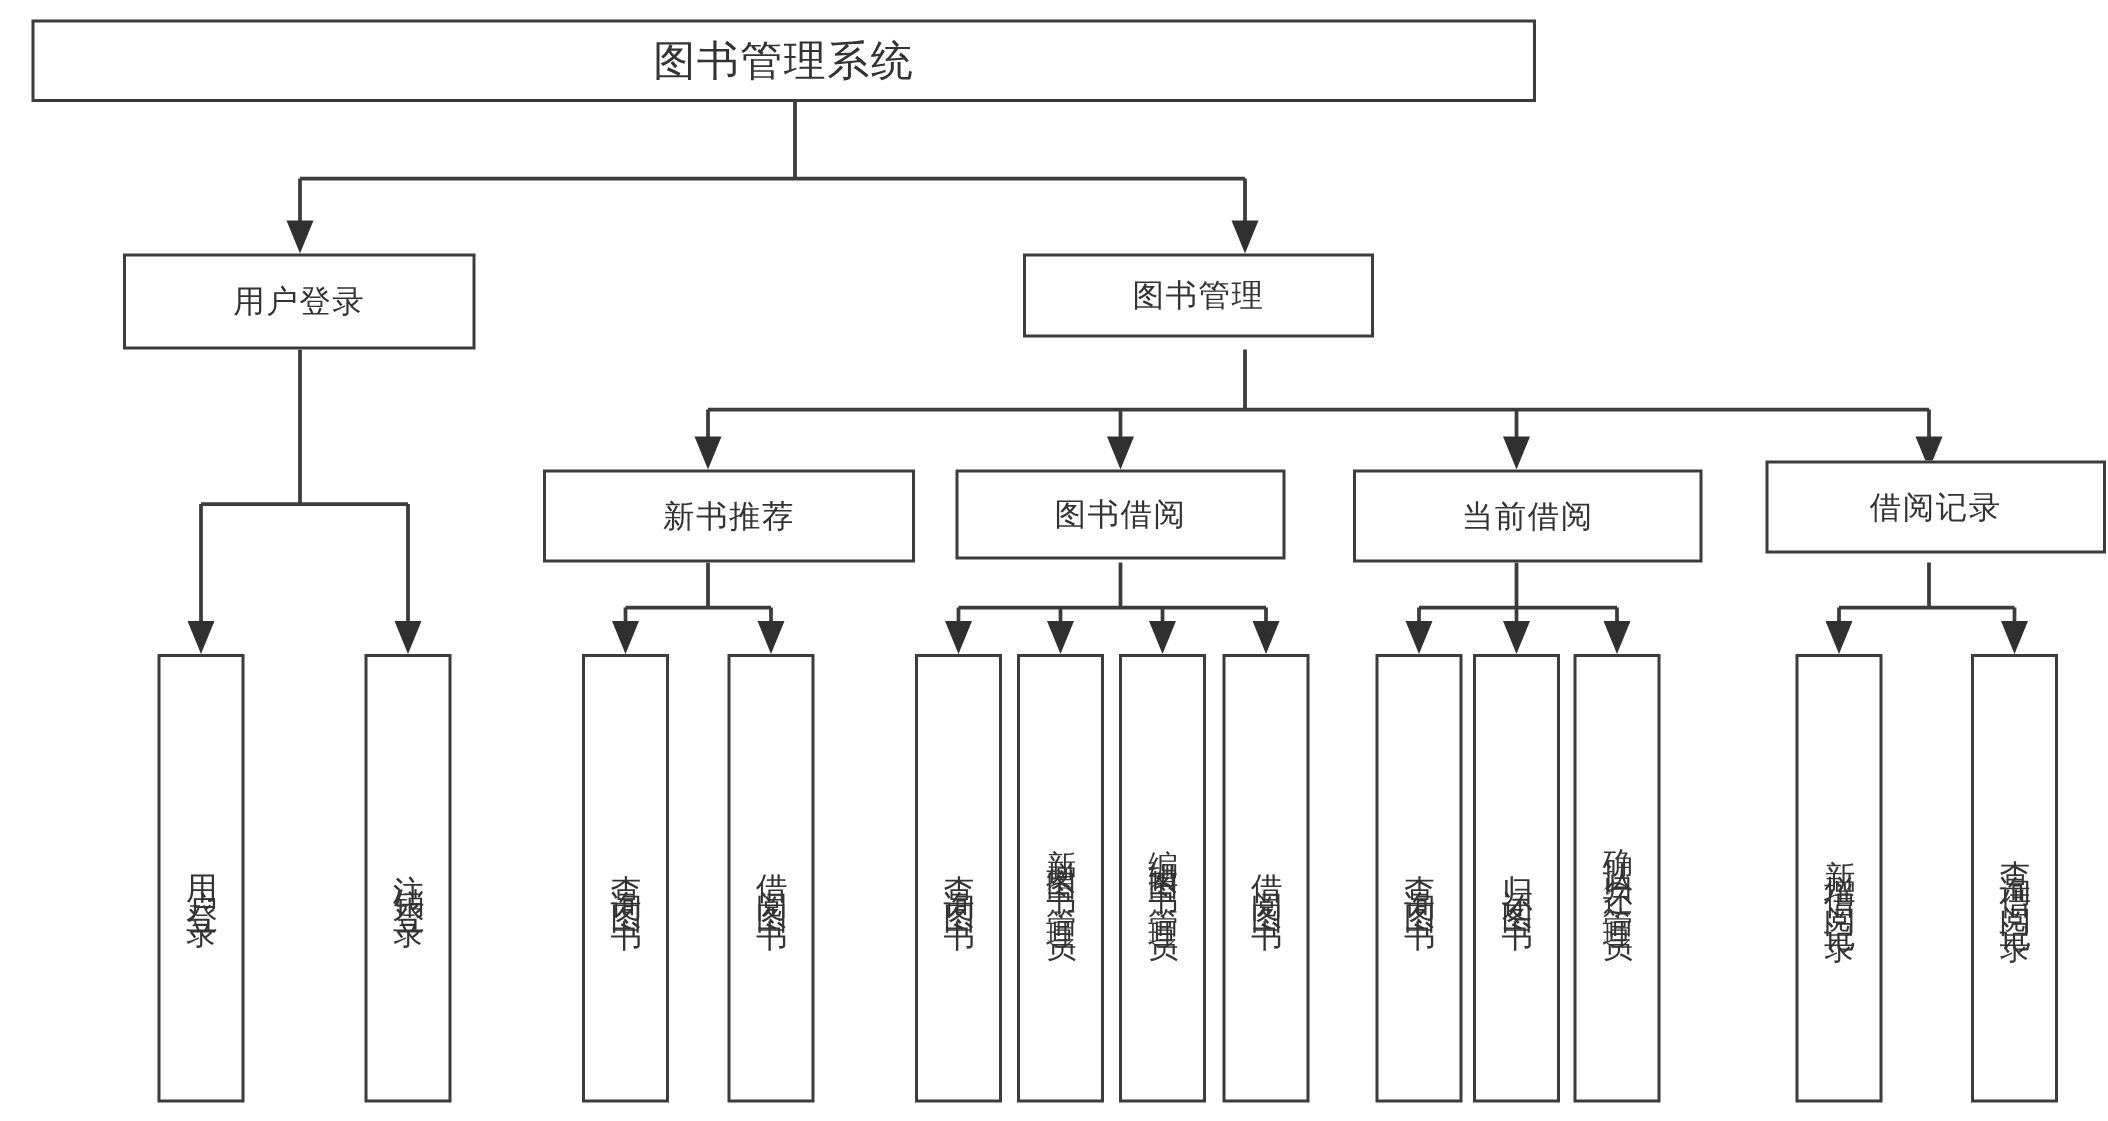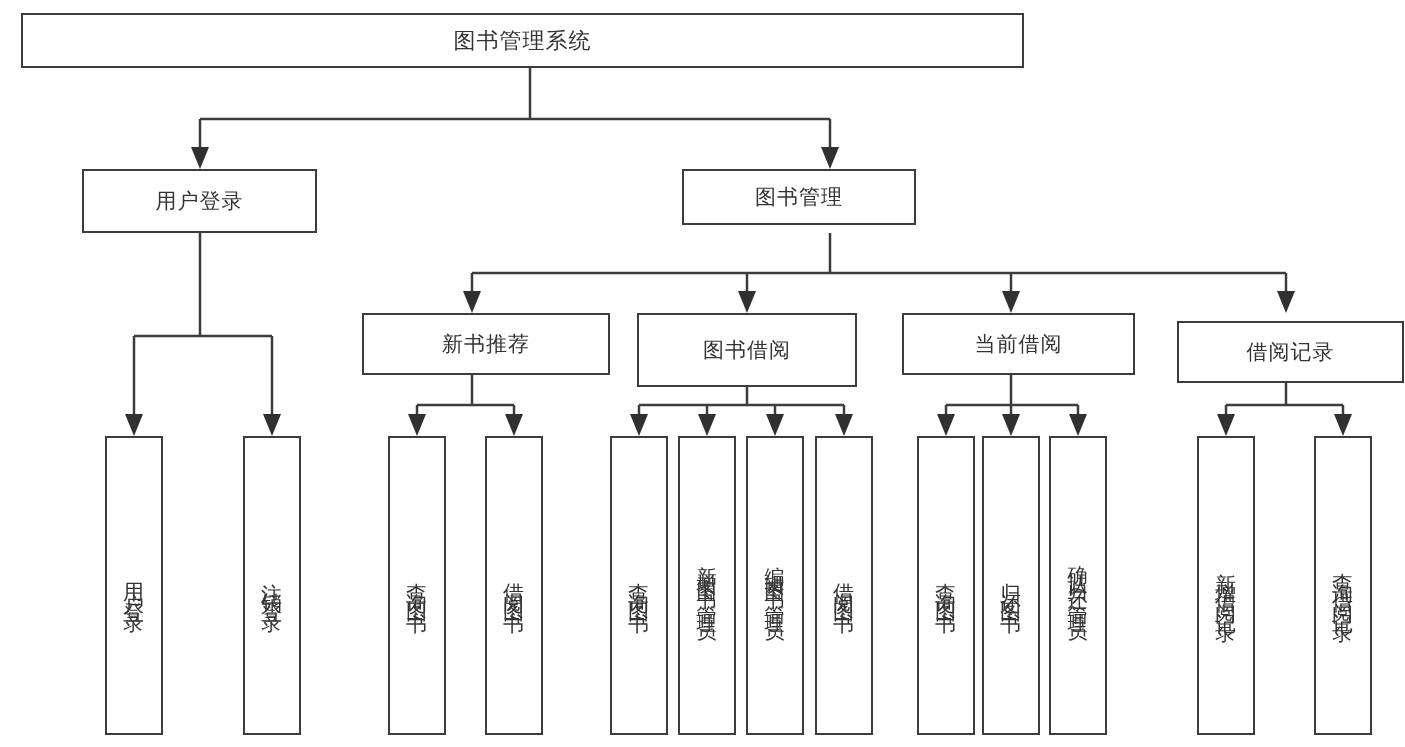--- a/index.html
+++ b/index.html
@@ -33,21 +33,21 @@
     display: flex;
     align-items: center;
     justify-content: center;
     color: #333333;
   }
   .hlabel {
     font-size: 21px;
     letter-spacing: 1px;
     white-space: nowrap;
   }
-  .root-label { font-size: 22px; }
+  .root-label { font-size: 28px; }
   .vtext {
     writing-mode: vertical-rl;
     text-orientation: mixed;
     font-size: 21px;
     line-height: 1;
     letter-spacing: 10px;
   }
   .vtext.long {
     font-size: 20px;
     letter-spacing: 8px;
@@ -112,27 +112,27 @@
   <div class="node" style="left:82px; top:169px; width:235px; height:64px;">
     <span class="hlabel">用户登录</span>
   </div>
   <div class="node" style="left:682px; top:169px; width:234px; height:56px;">
     <span class="hlabel">图书管理</span>
   </div>
 
   <div class="node" style="left:362px; top:313px; width:248px; height:62px;">
     <span class="hlabel">新书推荐</span>
   </div>
-  <div class="node" style="left:637px; top:313px; width:220px; height:74px;">
+  <div class="node" style="left:637px; top:313px; width:220px; height:60px;">
     <span class="hlabel">图书借阅</span>
   </div>
   <div class="node" style="left:902px; top:313px; width:233px; height:62px;">
     <span class="hlabel">当前借阅</span>
   </div>
-  <div class="node" style="left:1177px; top:321px; width:227px; height:62px;">
+  <div class="node" style="left:1177px; top:307px; width:227px; height:62px;">
     <span class="hlabel">借阅记录</span>
   </div>
 
   <div class="node" style="left:105px; top:436px; width:58px; height:299px;">
     <span class="vtext">用户登录</span>
   </div>
   <div class="node" style="left:243px; top:436px; width:58px; height:299px;">
     <span class="vtext">注销登录</span>
   </div>
   <div class="node" style="left:388px; top:436px; width:58px; height:299px;">

